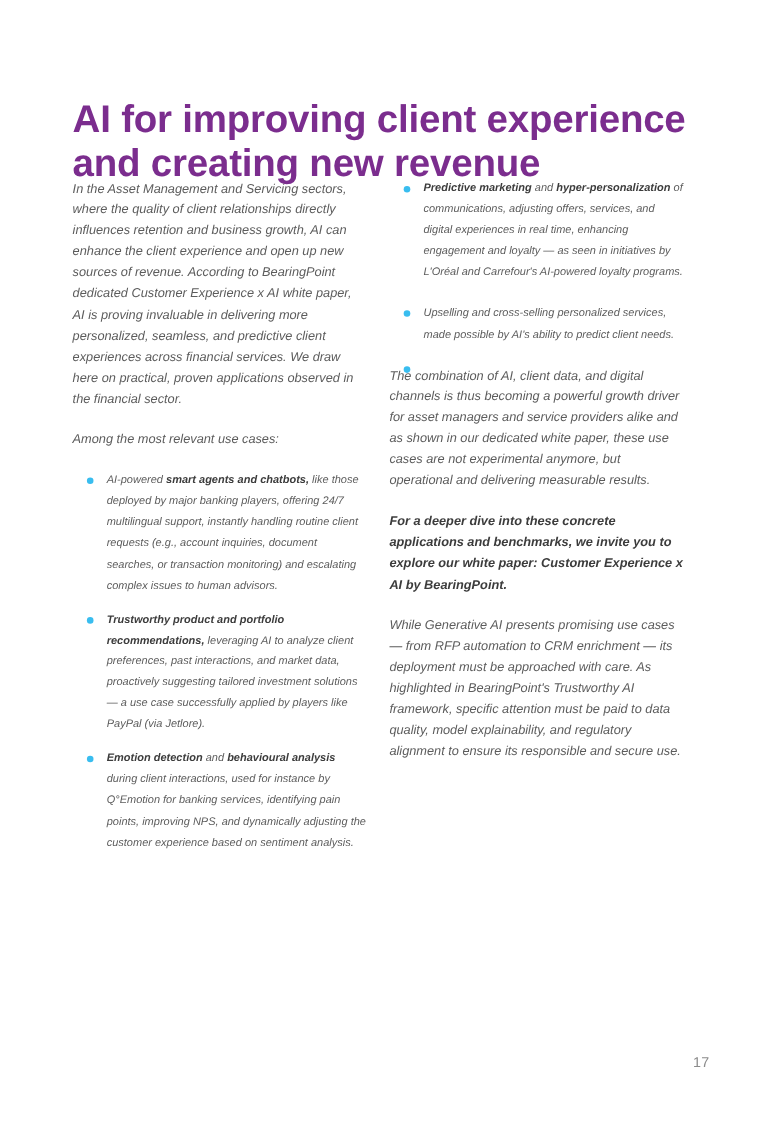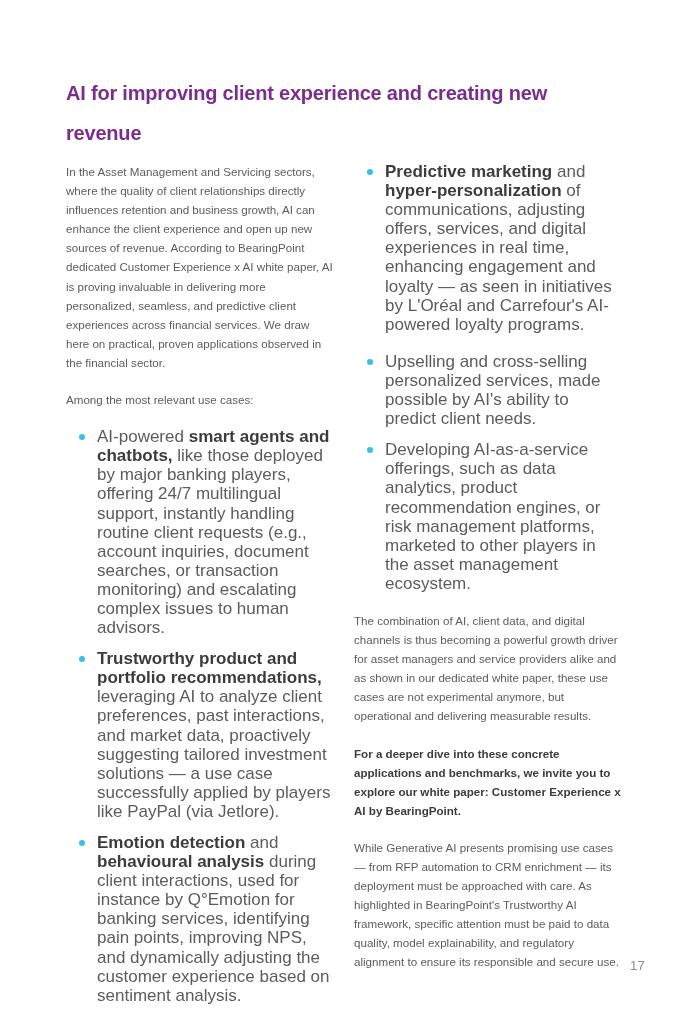--- a/index.html
+++ b/index.html
@@ -16,36 +16,37 @@
   }
   .page {
     position: absolute;
     inset: 0;
     background: #ffffff;
   }
 
   .page-title {
     position: absolute;
     left: 66px;
-    top: 60px;
+    top: 66px;
     width: 560px;
     color: #7B2D8E;
-    font-size: 20px;
+    font-size: 35px;
     font-weight: bold;
     line-height: 40px;
     letter-spacing: -0.2px;
   }
 
   .columns {
     position: absolute;
     left: 66px;
     top: 162px;
     width: 556px;
     display: flex;
     gap: 21px;
+    font-style: italic;
   }
   .col {
     width: 267px;
     flex: 0 0 267px;
   }
 
   p.body-text {
     margin: 0 0 18px 0;
     color: #5C5C5C;
     font-size: 11.6px;
@@ -67,21 +68,21 @@
     margin: 0 0 18px 0;
     padding: 0;
   }
   ul.bullets:last-child { margin-bottom: 0; }
 
   li.bullet-item {
     position: relative;
     margin: 0 0 12px 0;
     padding-left: 31px;
     color: #5C5C5C;
-    font-size: 17px;
+    font-size: 10px;
     line-height: 19.1px;
   }
   li.bullet-item:last-child { margin-bottom: 0; }
 
   li.bullet-item .bullet-dot {
     position: absolute;
     left: 13px;
     top: 7px;
     width: 6px;
     height: 6px;
@@ -148,21 +149,20 @@
       </ul>
 
 
       <ul class="bullets">
         <li class="bullet-item">
           <span class="bullet-dot"></span>
           <span>Upselling and cross-selling personalized services, made possible by AI's ability to predict client needs.</span>
         </li>
         <li class="bullet-item">
           <span class="bullet-dot"></span>
-          <span>Developing AI-as-a-service offerings, such as data analytics, product recommendation engines, or risk management platforms, marketed to other players in the asset management ecosystem.</span>
         </li>
       </ul>
 
       <p class="body-text">The combination of AI, client data, and digital channels is thus becoming a powerful growth driver for asset managers and service providers alike and as shown in our dedicated white paper, these use cases are not experimental anymore, but operational and delivering measurable results.</p>
 
       <p class="callout">For a deeper dive into these concrete applications and benchmarks, we invite you to explore our white paper: Customer Experience x AI by BearingPoint.</p>
 
       <p class="body-text">While Generative AI presents promising use cases — from RFP automation to CRM enrichment — its deployment must be approached with care. As highlighted in BearingPoint's Trustworthy AI framework, specific attention must be paid to data quality, model explainability, and regulatory alignment to ensure its responsible and secure use.</p>
 
     </div>

